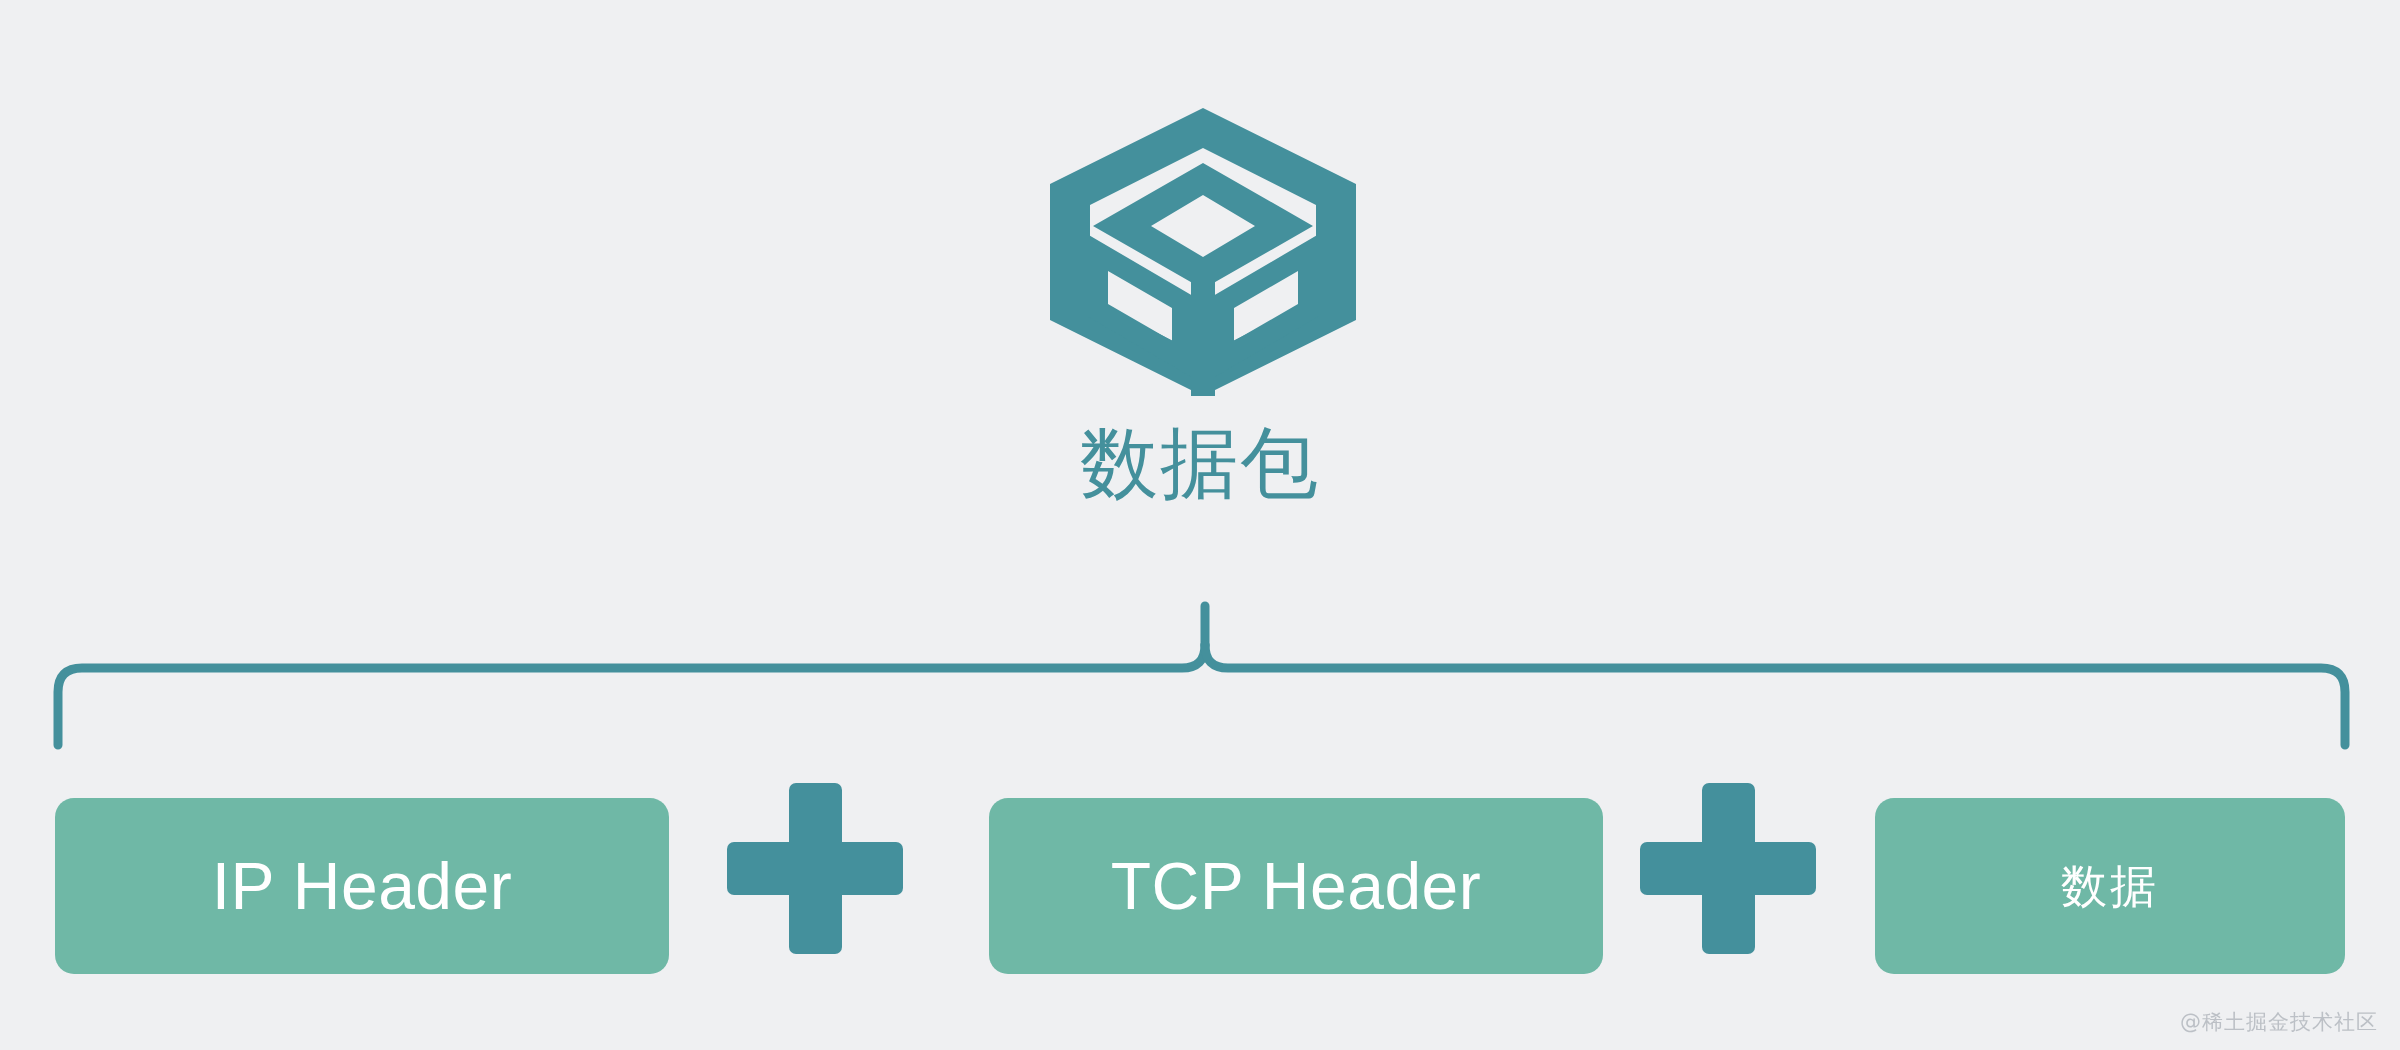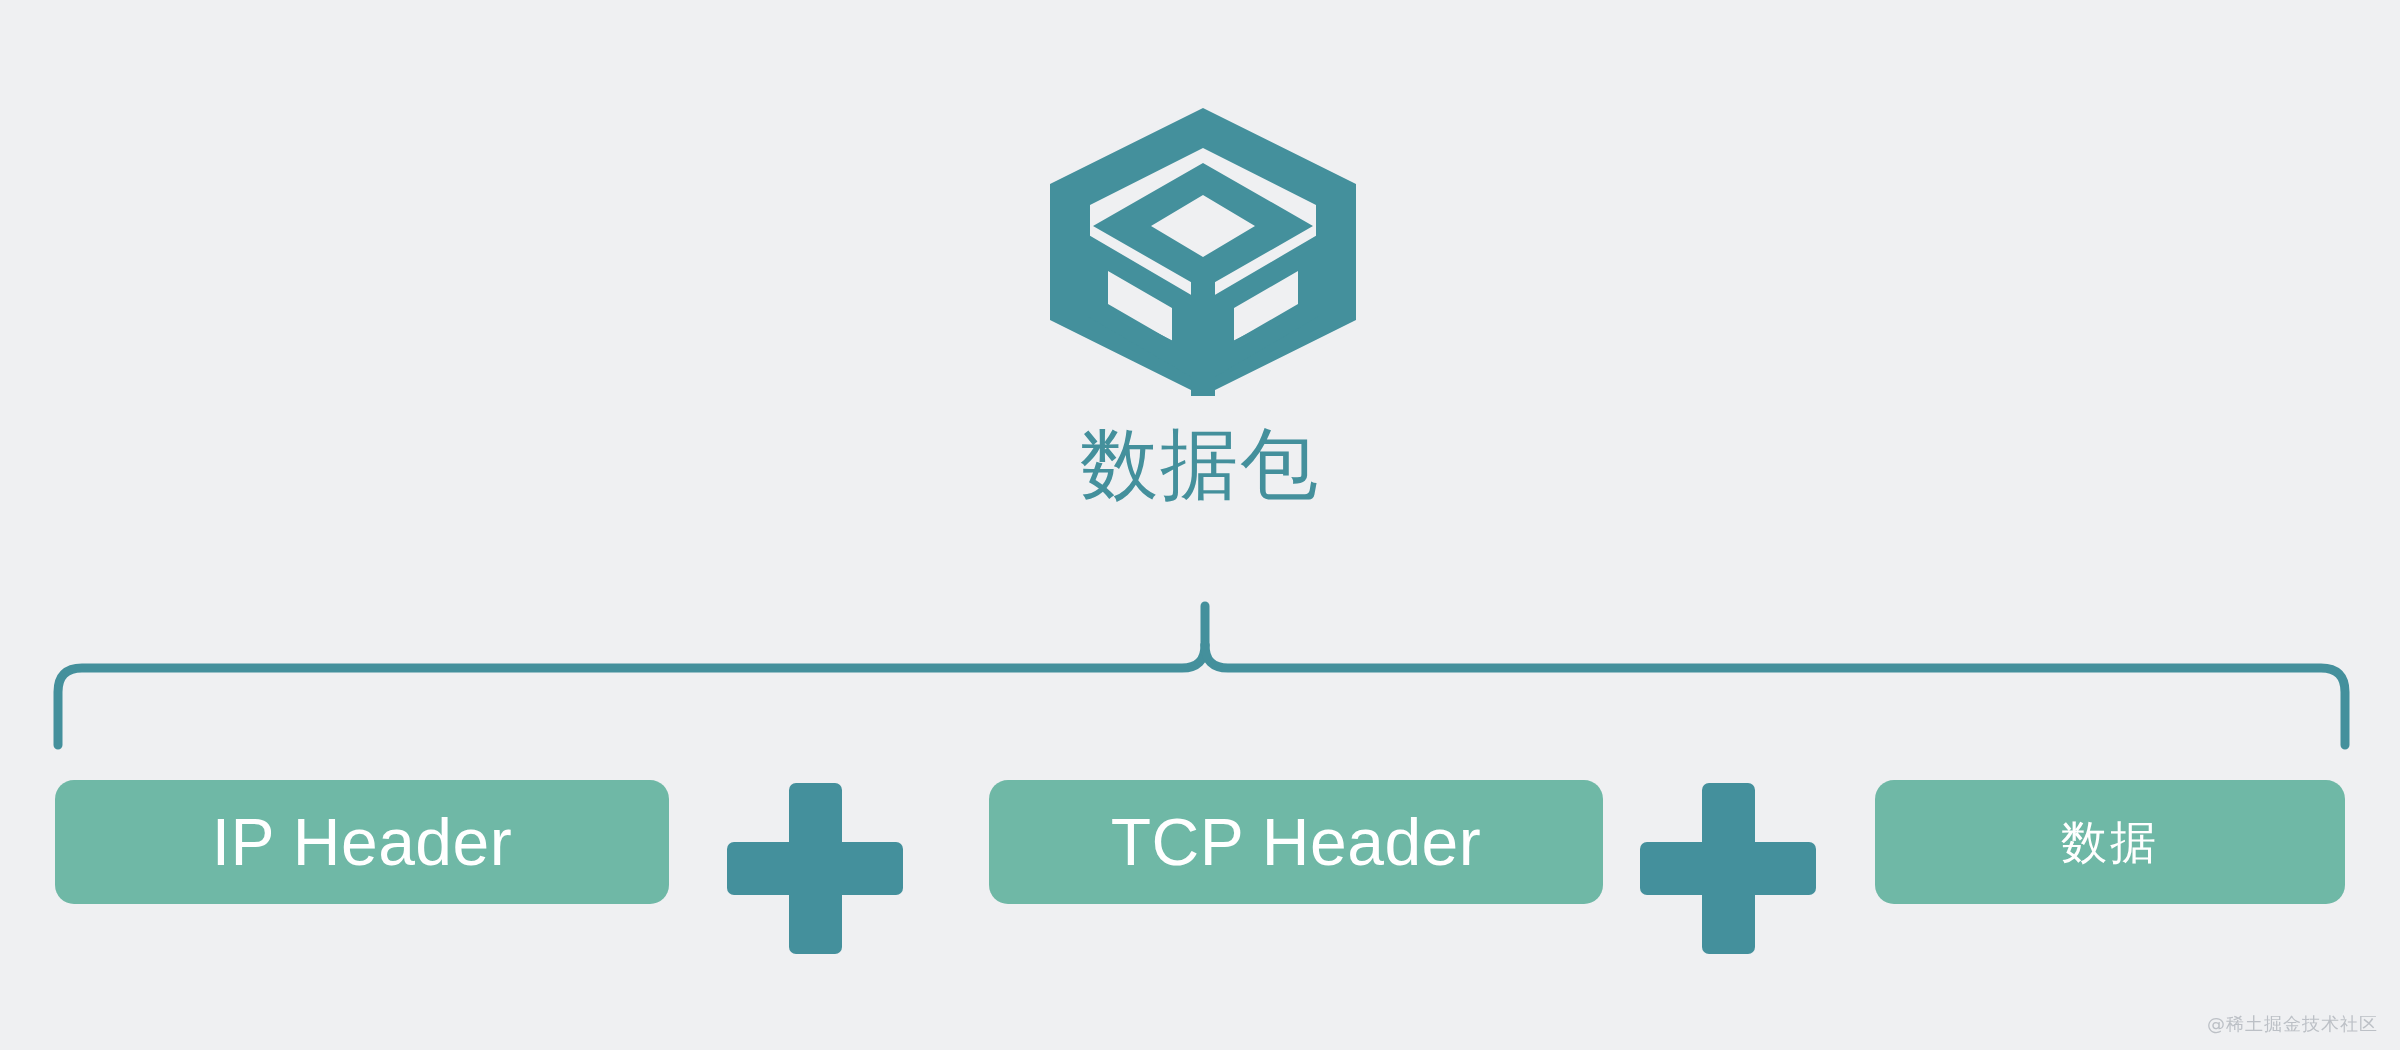--- a/index.html
+++ b/index.html
@@ -36,21 +36,21 @@
     position: absolute;
     left: 900px;
     top: 425px;
     width: 600px;
     text-align: center;
     font-size: 78px;
     line-height: 1.0;
     color: #44909c;
     letter-spacing: 2px;
     white-space: nowrap;
-    font-family: Liberation Sans, sans-serif;
+    font-family: Liberation Serif, serif;
   }
 
   
   #brace {
     position: absolute;
     left: 0px;
     top: 590px;
     width: 2400px;
     height: 175px;
   }
@@ -59,22 +59,22 @@
   
   #segments {
     position: absolute;
     left: 0;
     top: 780px;
     width: 2400px;
     height: 176px;
   }
   .seg-box {
     position: absolute;
-    top: 0;
-    height: 124px;
+    top: 18px;
+    height: 176px;
     background: #6fb8a6;
     border-radius: 19px;
     display: flex;
     align-items: center;
     justify-content: center;
     box-sizing: border-box;
   }
   .seg-label {
     color: #ffffff;
     font-size: 66px;
@@ -117,21 +117,21 @@
     top: 0;
     width: 53px;
     height: 171px;
   }
 
   
   #watermark {
     position: absolute;
     right: 22px;
     bottom: 14px;
-    font-size: 18px;
+    font-size: 21px;
     color: #bcc0c6;
     letter-spacing: 1px;
     white-space: nowrap;
     font-family: "DejaVu Sans", "Liberation Sans", sans-serif;
   }
 </style>
 </head>
 <body>
 
 <div id="canvas">

